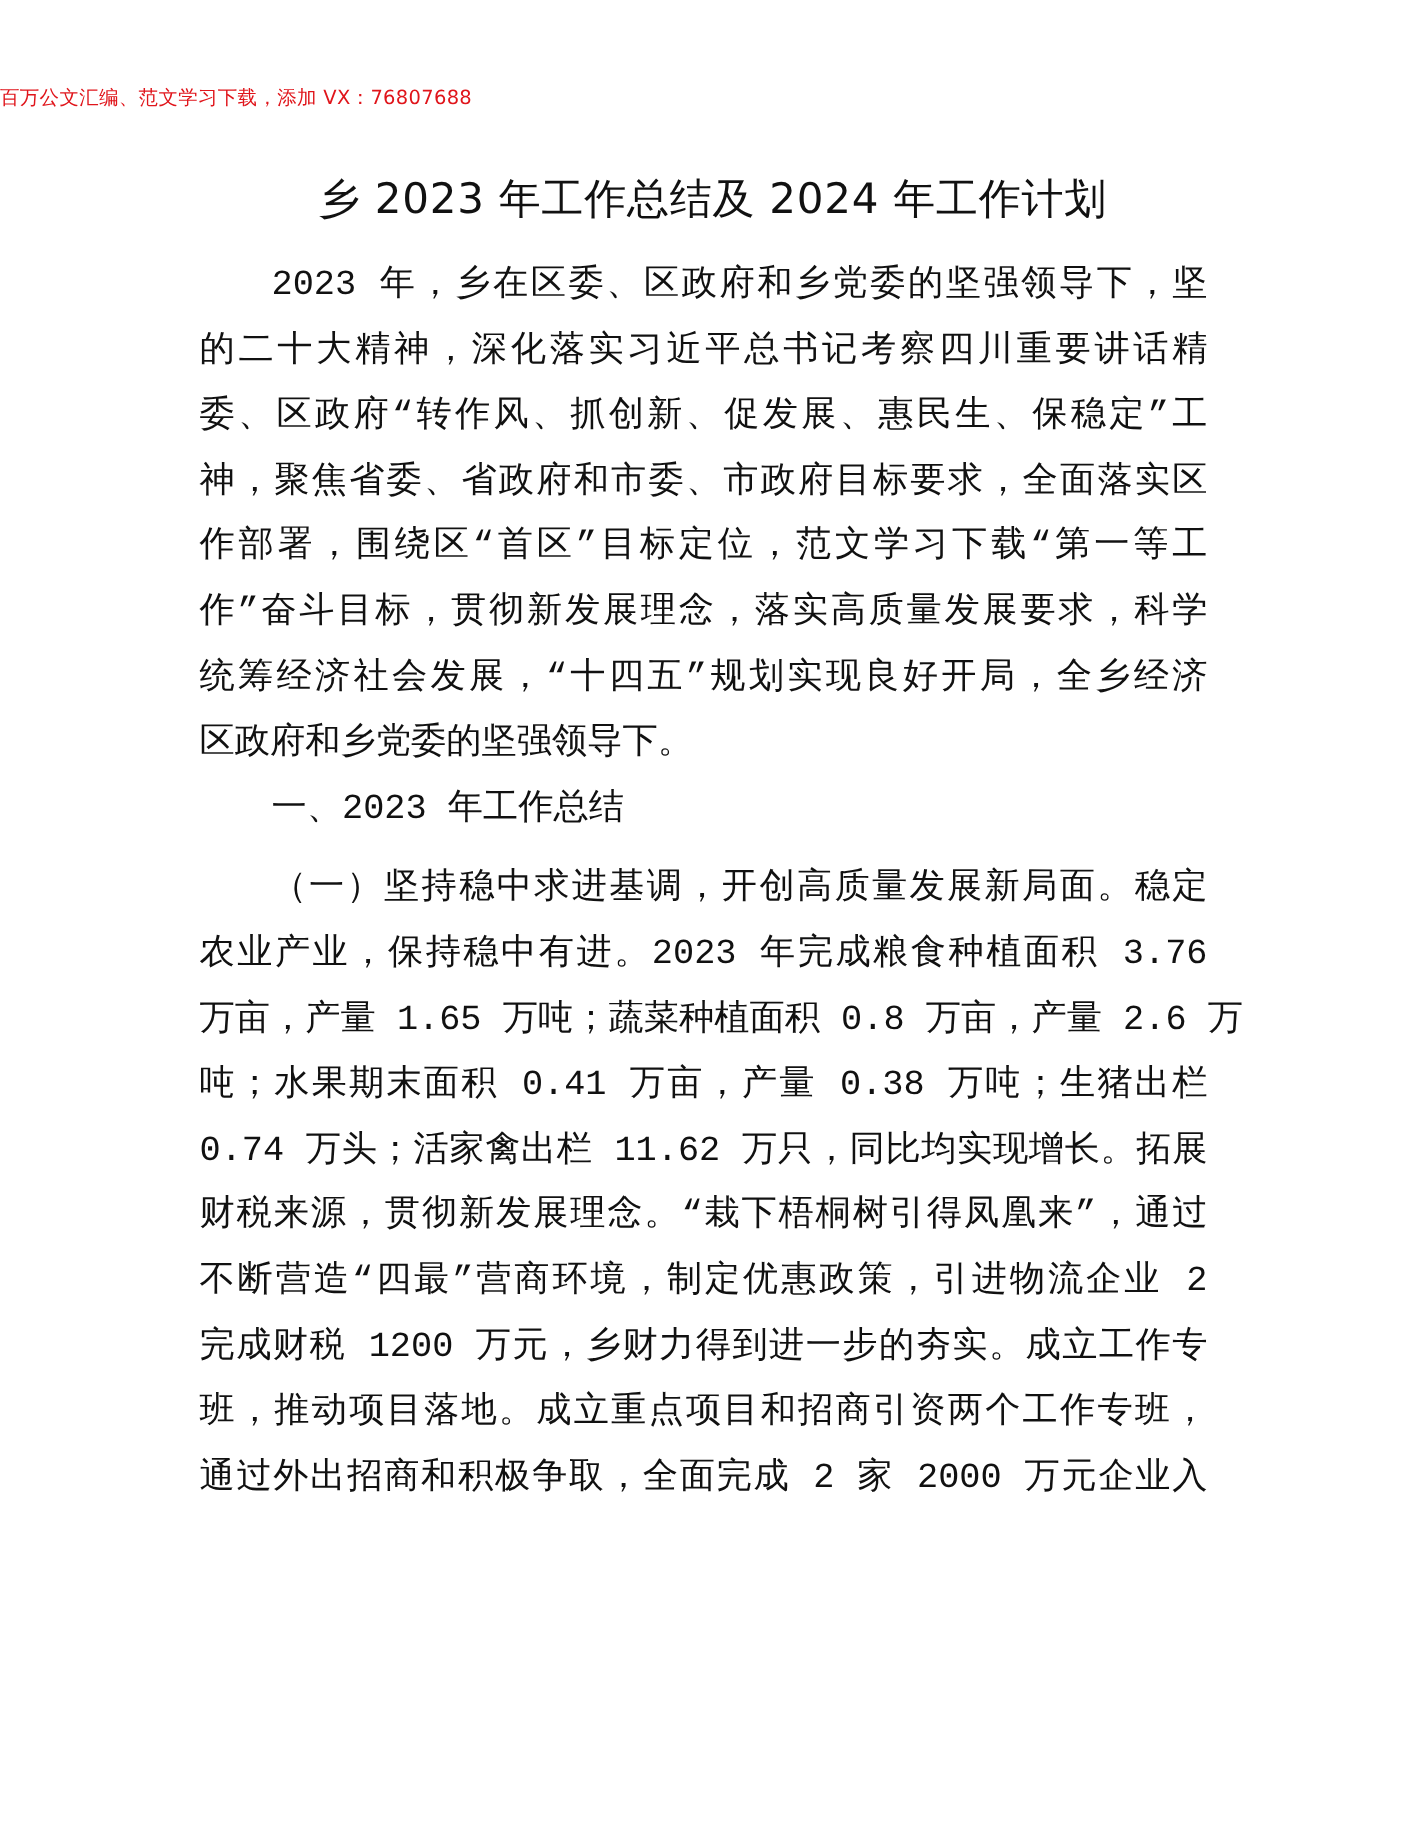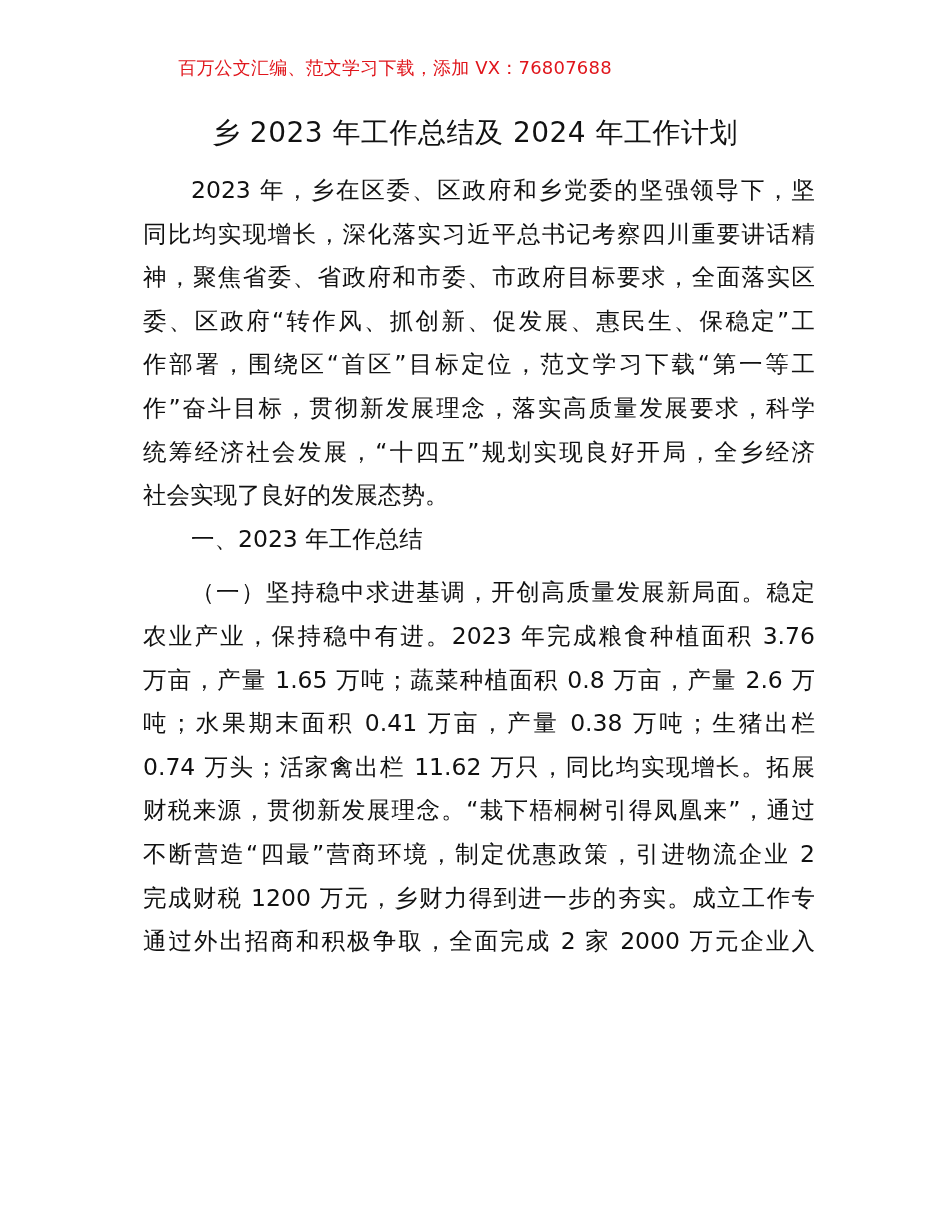--- a/index.html
+++ b/index.html
@@ -1,53 +1,54 @@
 <!DOCTYPE html>
 <html><head>
   <meta charset="utf-8">
   <style>
     html, body { margin: 0; padding: 0; background: #ffffff; }
     body { width: 950px; height: 1230px; position: relative; overflow: hidden;
            font-family: "DejaVu Sans", "Liberation Sans", sans-serif; color: #111111; }
-    .header { position: absolute; top: 56px; left: 0; width: 790px; text-align: center;
-              font-size: 18px; color: #e0151b; letter-spacing: 0.2px; }
+    .header { position: absolute; top: 56px; left: 0; width: 790px; text-align: left;
+              font-size: 13px; color: #e0151b; letter-spacing: 0.2px; }
     .title { position: absolute; top: 114px; left: 0; width: 950px; text-align: center;
              font-size: 28px; color: #111; letter-spacing: 0.5px; }
-    .body-wrap { position: absolute; left: 143px; top: 169px; width: 672px; }
+    .body-wrap { position: absolute; left: 133px; top: 169px; width: 672px; font-family: Liberation Mono, monospace; }
     .line { height: 43.6px; line-height: 43.6px; font-size: 23.5px; white-space: nowrap;
             text-align: justify; text-align-last: justify; overflow: visible; }
     .line.last { text-align-last: left; }
     .line.indent { padding-left: 48px; }
     .line.heading { margin-bottom: 10px; padding-left: 48px; text-align-last: left; }
   </style>
 </head>
 <body>
 
 <div class="header">百万公文汇编、范文学习下载，添加 VX：76807688</div>
 
 <div class="title">乡 2023 年工作总结及 2024 年工作计划</div>
 
 <div class="body-wrap">
   <div>
     <div class="line indent">2023 年，乡在区委、区政府和乡党委的坚强领导下，坚</div>
-    <div class="line">同比均实现增长，深化落实习近平总书记考察四川重要讲话精</div>
+    <div class="line">的二十大精神，深化落实习近平总书记考察四川重要讲话精</div>
+    <div class="line">委、区政府“转作风、抓创新、促发展、惠民生、保稳定”工</div>
     <div class="line">神，聚焦省委、省政府和市委、市政府目标要求，全面落实区</div>
-    <div class="line">委、区政府“转作风、抓创新、促发展、惠民生、保稳定”工</div>
     <div class="line">作部署，围绕区“首区”目标定位，范文学习下载“第一等工</div>
     <div class="line">作”奋斗目标，贯彻新发展理念，落实高质量发展要求，科学</div>
     <div class="line">统筹经济社会发展，“十四五”规划实现良好开局，全乡经济</div>
-    <div class="line last">社会实现了良好的发展态势。</div>
+    <div class="line last">区政府和乡党委的坚强领导下。</div>
   </div>
 
   <div class="line heading">一、2023 年工作总结</div>
 
   <div>
     <div class="line indent">（一）坚持稳中求进基调，开创高质量发展新局面。稳定</div>
     <div class="line">农业产业，保持稳中有进。2023 年完成粮食种植面积 3.76</div>
     <div class="line">万亩，产量 1.65 万吨；蔬菜种植面积 0.8 万亩，产量 2.6 万</div>
     <div class="line">吨；水果期末面积 0.41 万亩，产量 0.38 万吨；生猪出栏</div>
     <div class="line">0.74 万头；活家禽出栏 11.62 万只，同比均实现增长。拓展</div>
     <div class="line">财税来源，贯彻新发展理念。“栽下梧桐树引得凤凰来”，通过</div>
     <div class="line">不断营造“四最”营商环境，制定优惠政策，引进物流企业 2</div>
     <div class="line">完成财税 1200 万元，乡财力得到进一步的夯实。成立工作专</div>
+    <div class="line">班，推动项目落地。成立重点项目和招商引资两个工作专班，</div>
     <div class="line">通过外出招商和积极争取，全面完成 2 家 2000 万元企业入</div>
   </div>
 </div>
 
 </body></html>

